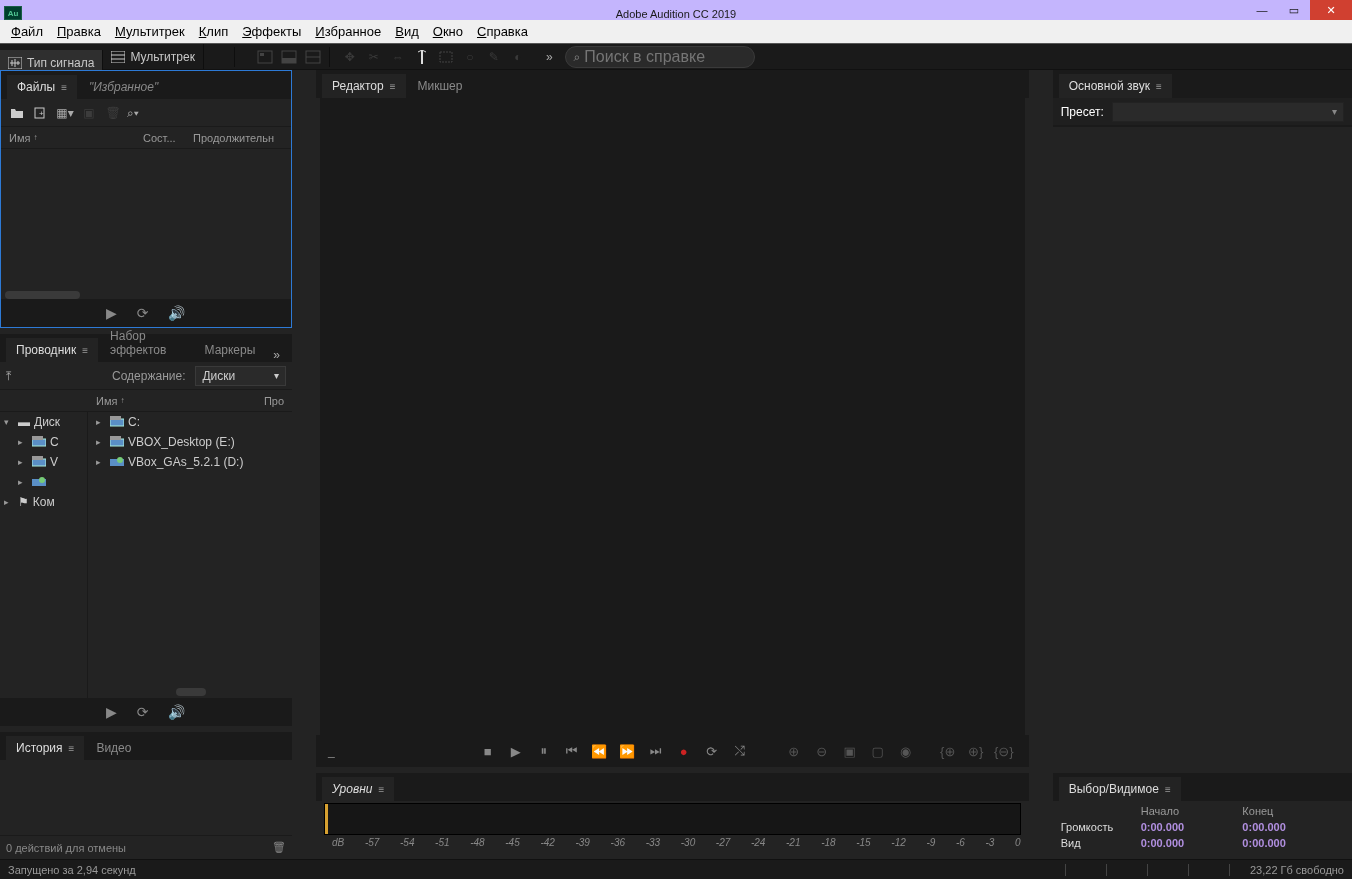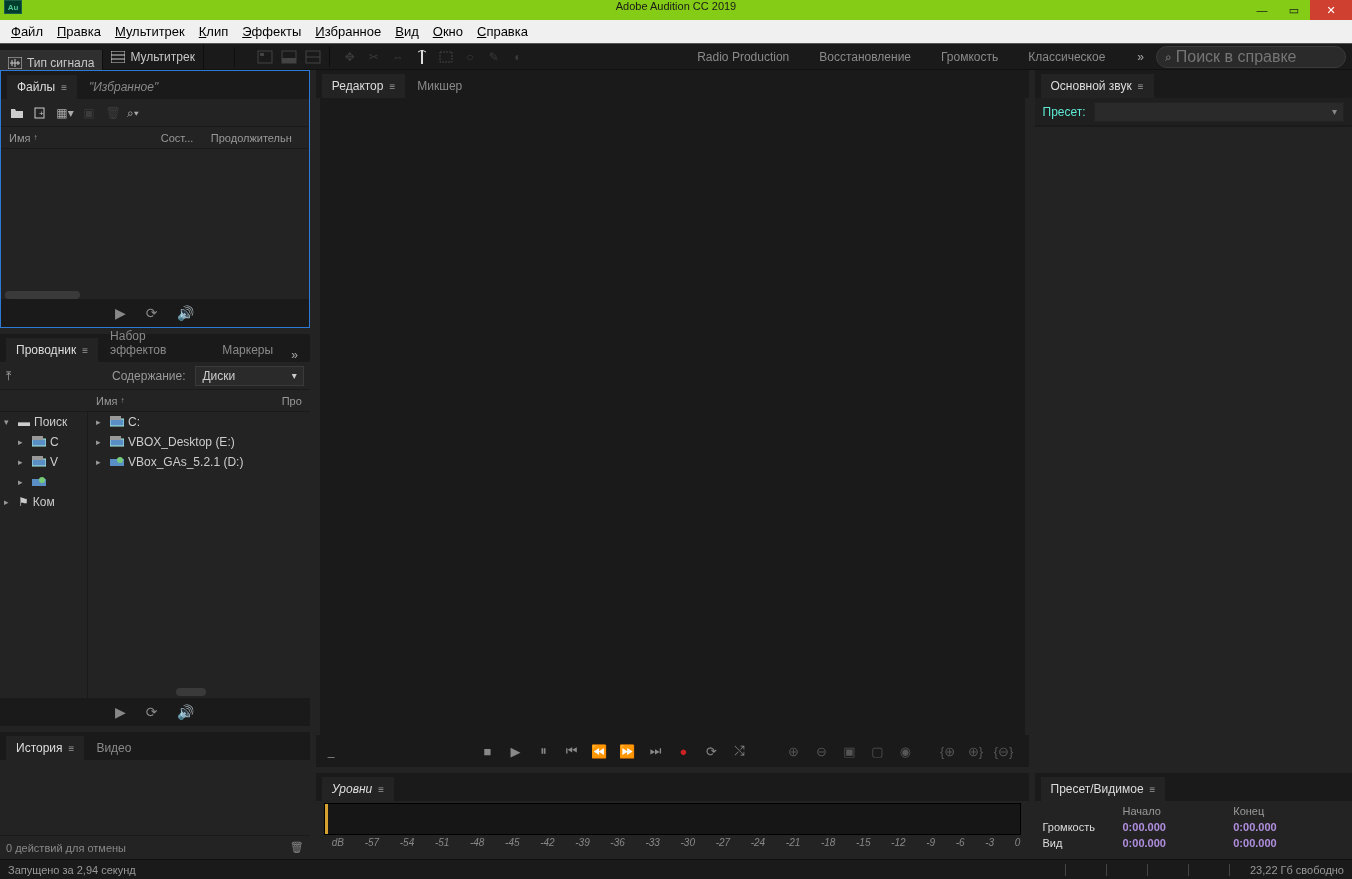--- a/index.html
+++ b/index.html
@@ -1,19 +1,19 @@
 <!DOCTYPE html>
 <html><head>
 <meta charset="utf-8">
 <style>
 * { margin: 0; padding: 0; box-sizing: border-box; font-family: "Segoe UI", Arial, sans-serif; user-select: none; }
 body { width: 1352px; height: 879px; background: #232323; color: #c8c8c8; font-size: 12px; overflow: hidden; }
 
 
-.titlebar { height: 20px; background: #84cc16; display: flex; align-items: flex-start; position: relative; }
+.titlebar { height: 20px; background: #c4b5fd; display: flex; align-items: flex-end; position: relative; }
 .app-icon { width: 18px; height: 14px; background: #003f2e; color: #4fc491; font-size: 8px; font-weight: bold; display: flex; align-items: center; justify-content: center; margin-left: 4px; border: 1px solid #1a5c47; }
 .title-text { position: absolute; left: 50%; transform: translateX(-50%); color: #1a1a1a; font-size: 11px; }
 .win-controls { margin-left: auto; display: flex; height: 100%; }
 .win-btn { width: 32px; display: flex; align-items: center; justify-content: center; color: #1a1a1a; font-size: 11px; cursor: pointer; }
 .win-btn.close { background: #d04030; color: #fff; width: 42px; }
 
 
 .menubar { height: 24px; background: #f0f0f0; display: flex; align-items: center; padding: 0 4px; border-bottom: 1px solid #555; }
 .menu-item { padding: 2px 7px; color: #000; font-size: 13px; cursor: pointer; }
 .menu-item span { text-decoration: underline; }
@@ -25,21 +25,21 @@
 .tb-btn.active { background: #2f2f2f; margin-top: 12px; }
 .tb-icon-group { display: flex; padding: 0 6px; gap: 4px; }
 .tb-icon { width: 20px; height: 20px; display: flex; align-items: center; justify-content: center; color: #555; opacity: 0.55; }
 .workspace-tabs { margin-left: auto; display: flex; gap: 30px; padding: 0 20px; }
 .ws-tab { color: #8a8a8a; font-size: 12px; cursor: pointer; }
 .ws-more { color: #aaa; padding: 0 12px; cursor: pointer; }
 .search-box { width: 190px; height: 22px; background: #2a2a2a; border: 1px solid #3a3a3a; border-radius: 11px; display: flex; align-items: center; padding: 0 8px; margin-right: 6px; }
 .search-box input { background: transparent; border: none; outline: none; color: #aaa; font-size: 16px; width: 100%; }
 
 
-.main-area { display: flex; height: 789px; }
+.main-area { display: flex; height: 789px; gap: 18px; }
 .left-col { width: 322px; display: flex; flex-direction: column; gap: 6px; }
 .center-col { flex: 1; display: flex; flex-direction: column; gap: 6px; margin-left: 6px; margin-right: 6px; }
 .right-col { width: 330px; display: flex; flex-direction: column; gap: 6px; }
 
 .panel { background: #232323; display: flex; flex-direction: column; }
 .panel-tabs { height: 28px; background: #1a1a1a; display: flex; align-items: flex-end; padding: 0 6px; gap: 2px; }
 .ptab { padding: 5px 10px; color: #8a8a8a; font-size: 12px; cursor: pointer; display: flex; align-items: center; gap: 6px; }
 .ptab.active { background: #232323; color: #ddd; }
 .ptab.quoted { font-style: italic; color: #888; }
 .ptab .menu-dots { font-size: 10px; color: #999; }
@@ -101,21 +101,21 @@
 .meter { height: 32px; background: #161616; border: 1px solid #000; position: relative; margin-top: 2px; }
 .meter-marker { position: absolute; left: 0; top: 0; bottom: 0; width: 3px; background: #d6a030; }
 .db-scale { display: flex; justify-content: space-between; padding-top: 2px; color: #888; font-size: 10px; }
 .db-lbl { font-size: 10px; color: #888; margin-left: 8px; }
 .exp-up-btn { width: 20px; color: #aaa; cursor: pointer; }
 
 
 .essential-panel { flex: 1; }
 .ess-nosel { padding: 10px; color: #888; font-size: 12px; font-style: italic; }
 .ess-preset { height: 28px; display: flex; align-items: center; padding: 0 8px; gap: 8px; border-bottom: 1px solid #1a1a1a; background: #1f1f1f; }
-.ess-preset .lbl { color: #5eead4; }
+.ess-preset .lbl { color: #ffffff; }
 .ess-preset-dd { flex: 1; height: 20px; background: #2a2a2a; border: 1px solid #222; display: flex; align-items: center; justify-content: flex-end; padding: 0 6px; color: #888; cursor: pointer; }
 .selection-panel { height: 86px; }
 .sel-body { flex: 1; display: flex; flex-direction: column; padding: 4px 8px; font-size: 11px; }
 .sel-hdr { display: flex; align-items: center; }
 .sel-hdr-spacer { width: 80px; }
 .sel-col-h { flex: 1; color: #999; }
 .sel-row { display: flex; padding-top: 4px; }
 .sel-row-lbl { width: 80px; color: #ddd; }
 .sel-val { flex: 1; color: #b18fe0; font-weight: bold; }
 
@@ -212,26 +212,20 @@
       </div>
     <div class="tb-icon">
         <svg width="14" height="12">
           <rect x="1" y="1" width="12" height="10" fill="none" stroke="#666" stroke-dasharray="2 1"></rect>
         </svg>
       </div>
     <div class="tb-icon">○</div>
     <div class="tb-icon">✎</div>
     <div class="tb-icon">◐</div>
   </div>
-  <div class="workspace-tabs">
-    <div class="ws-tab">Radio Production</div>
-    <div class="ws-tab">Восстановление</div>
-    <div class="ws-tab">Громкость</div>
-    <div class="ws-tab">Классическое</div>
-  </div>
   <div class="ws-more">»</div>
   <div class="search-box">
     <span style="color:#888;margin-right:4px;">⌕</span>
     <input type="text" placeholder="Поиск в справке" style="">
   </div>
 </div>
 
 <div class="main-area">
 
   <div class="left-col">
@@ -305,21 +299,21 @@
             <span>Имя</span> 
             <span class="sort-arrow">↑</span>
           </div>
         <div class="fh-col">Про</div>
       </div>
       <div class="exp-body">
         <div class="exp-tree-left">
           <div class="tree-row">
               <span class="chev">▾</span>
               <span>▬</span>
-              <span>Поиск</span>
+              <span>Диск</span>
             </div>
           <div class="tree-row" style="padding-left:18px;">
               <span class="chev">▸</span>
               <span class="drive-icon">
                 <svg>
                   <rect x="0" y="3" width="14" height="7" fill="#5a8fc6" stroke="#aed"></rect>
                   <rect x="0" y="0" width="11" height="4" fill="#999"></rect>
                 </svg>
               </span>
               <span>C</span>
@@ -497,21 +491,21 @@
         <div class="ess-preset-dd">
             <span class="mini-icon">▾</span>
           </div>
       </div>
       <div style="flex:1; background:#232323; border-top:1px solid #1a1a1a;"></div>
     </div>
 
     <div class="panel selection-panel">
       <div class="panel-tabs">
         <div class="ptab active">
-            <span>Пресет/Видимое</span>
+            <span>Выбор/Видимое</span>
             <span class="menu-dots">≡</span>
           </div>
       </div>
       <div class="sel-body">
         <div class="sel-hdr">
           <div class="sel-hdr-spacer"></div>
           <div class="sel-col-h">Начало</div>
           <div class="sel-col-h">Конец</div>
         </div>
         <div class="sel-row">

